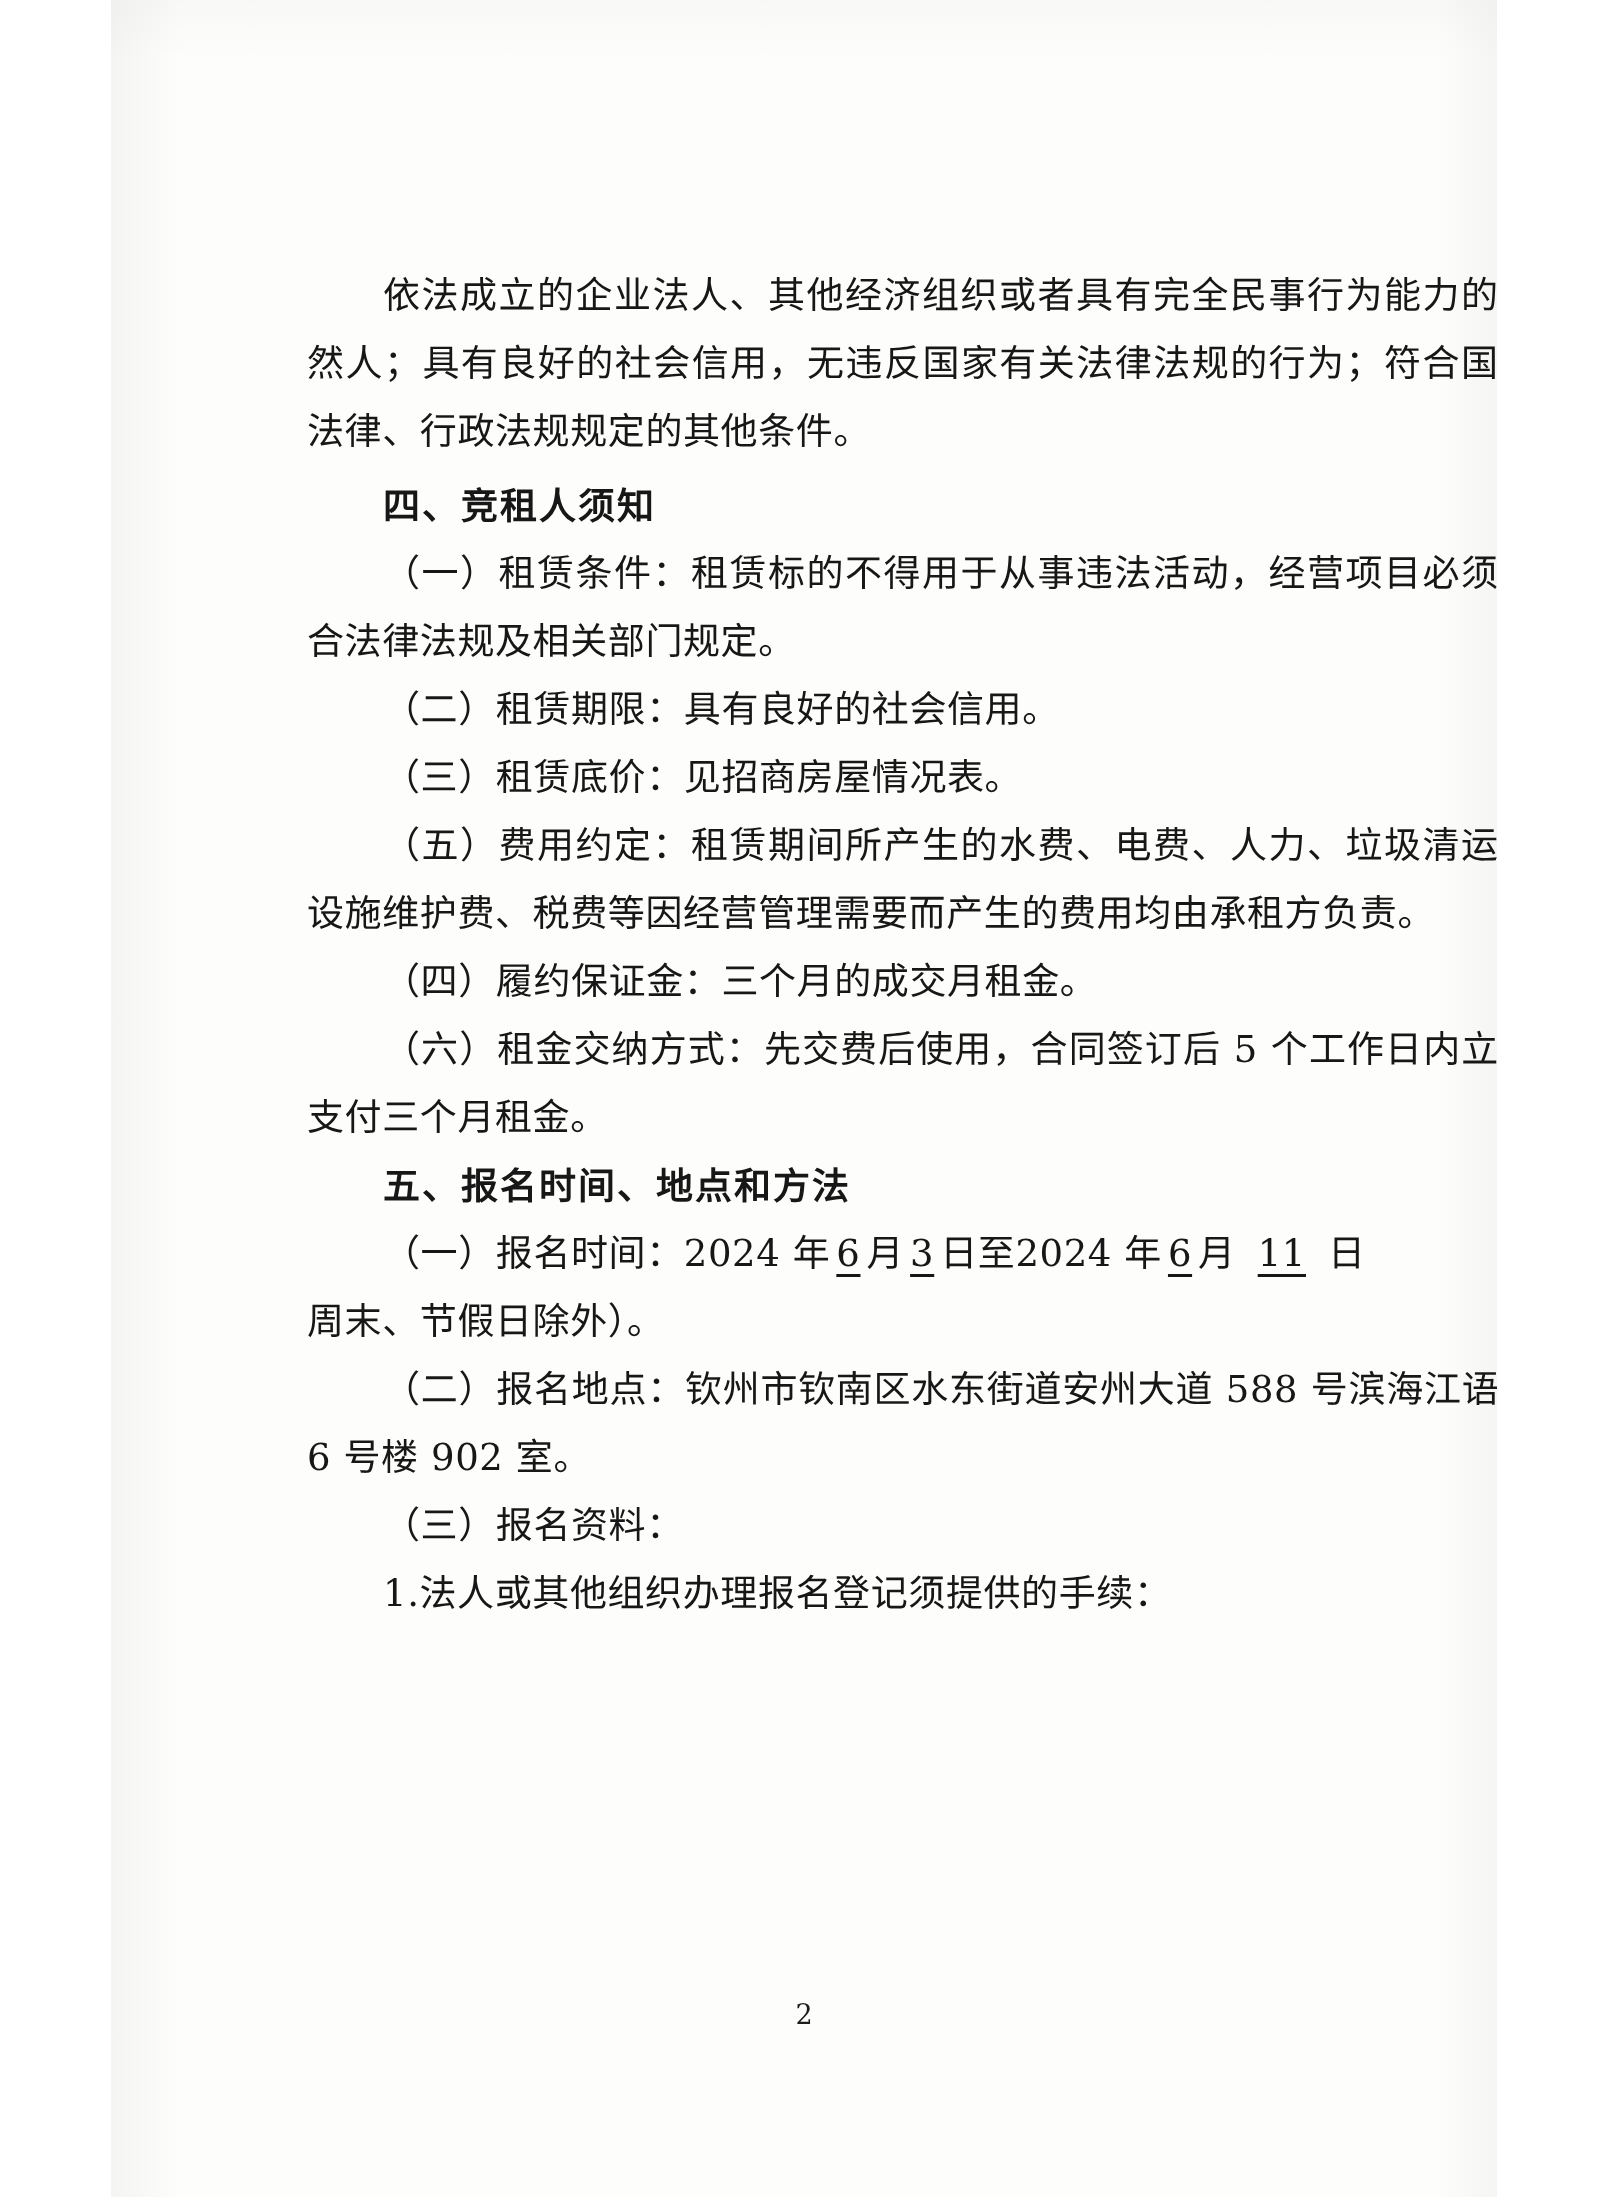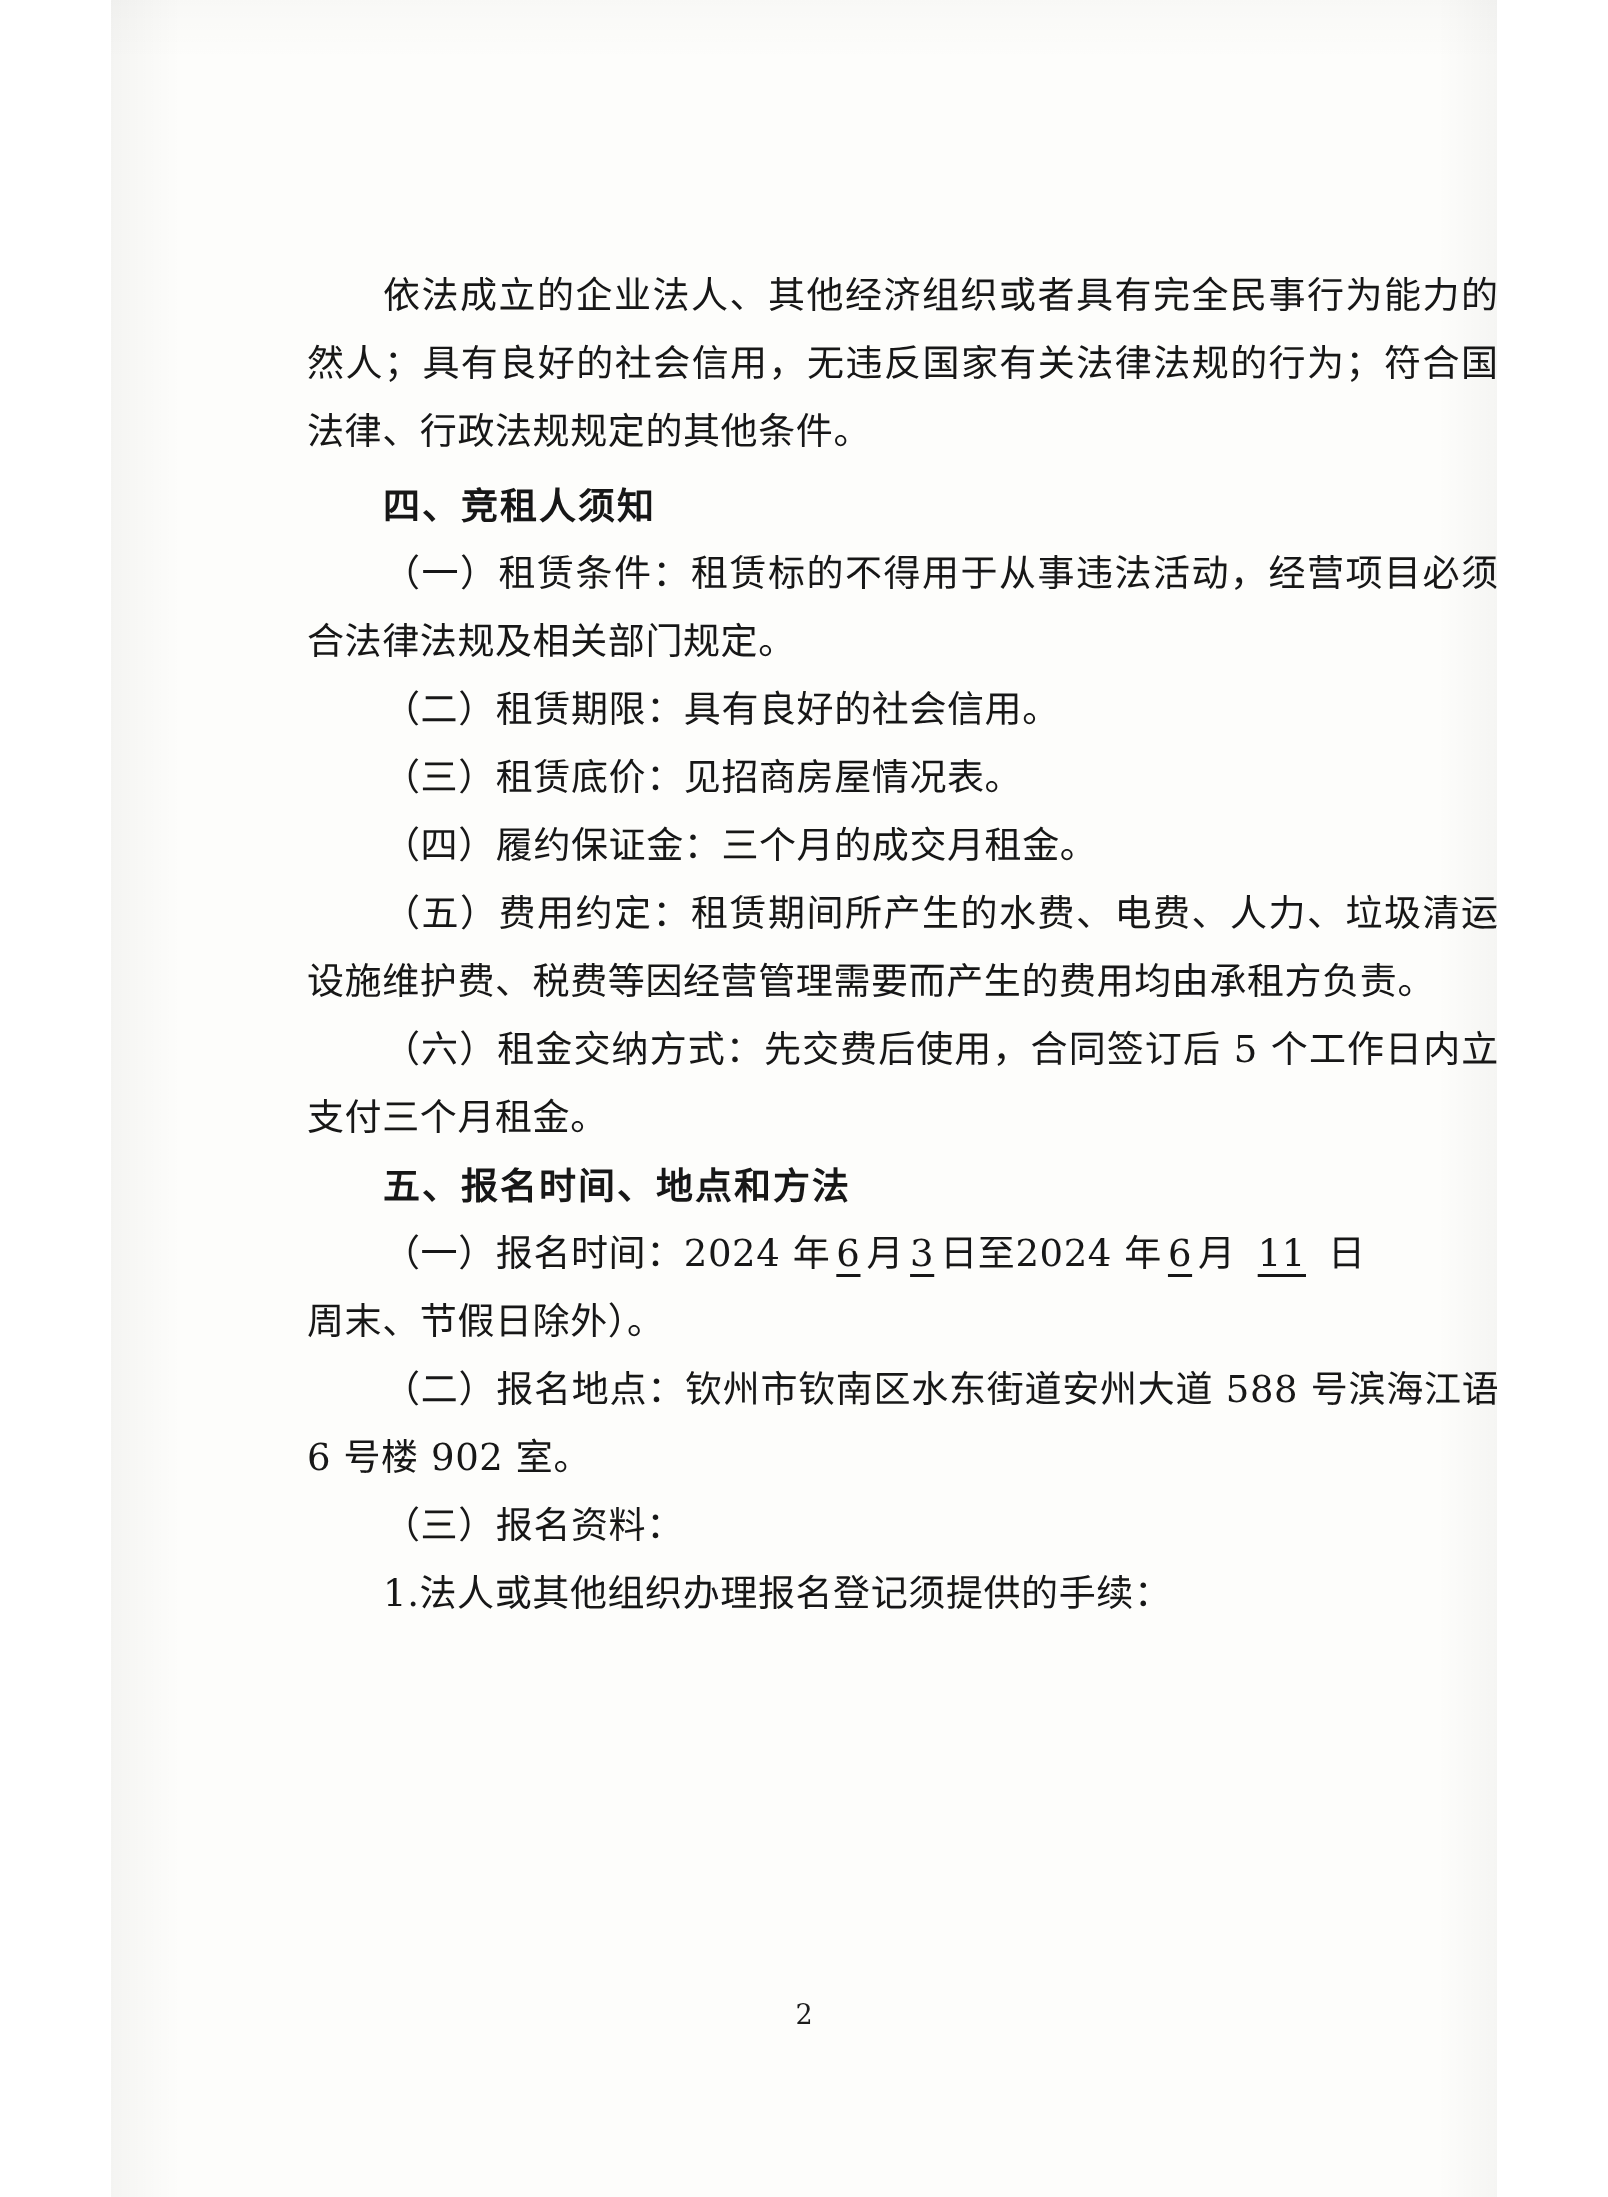--- a/index.html
+++ b/index.html
@@ -87,23 +87,23 @@
     <div class="gap"></div>
 
     <p class="heading">四、竞租人须知</p>
 
     <p class="indent">（一）租赁条件：租赁标的不得用于从事违法活动，经营项目必须符合法律法规及相关部门规定。</p>
 
     <p class="indent">（二）租赁期限：具有良好的社会信用。</p>
 
     <p class="indent">（三）租赁底价：见招商房屋情况表。</p>
 
+    <p class="indent">（五）费用约定：租赁期间所产生的水费、电费、人力、垃圾清运、设施维护费、税费等因经营管理需要而产生的费用均由承租方负责。</p>
+
     <p class="indent">（四）履约保证金：三个月的成交月租金。</p>
-
-    <p class="indent">（五）费用约定：租赁期间所产生的水费、电费、人力、垃圾清运、设施维护费、税费等因经营管理需要而产生的费用均由承租方负责。</p>
 
     <p class="indent">（六）租金交纳方式：先交费后使用，合同签订后 5 个工作日内立即支付三个月租金。</p>
 
     <p class="heading">五、报名时间、地点和方法</p>
 
     <p class="indent"><span>（一）报名时间：2024 年</span><span class="u">6</span><span>月</span><span class="u">3</span><span>日至</span><span>2024 年</span><span class="u">6</span><span>月</span><span class="u-wide">11</span><span>日</span></p>
 
 
     <p>周末、节假日除外）。</p>
 

